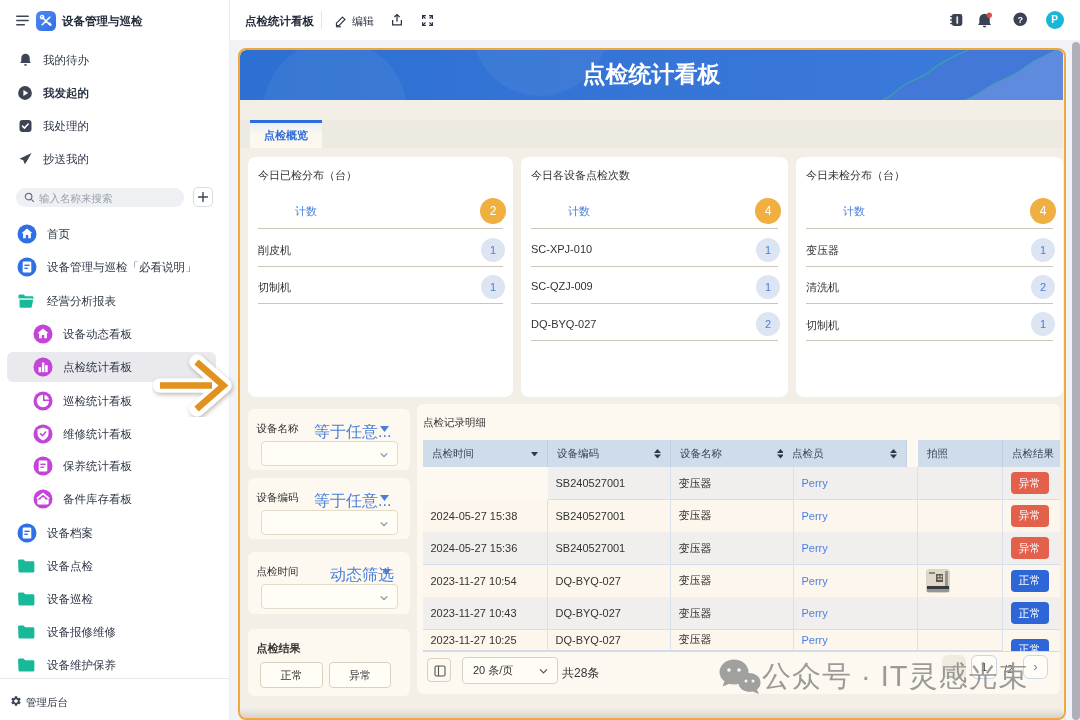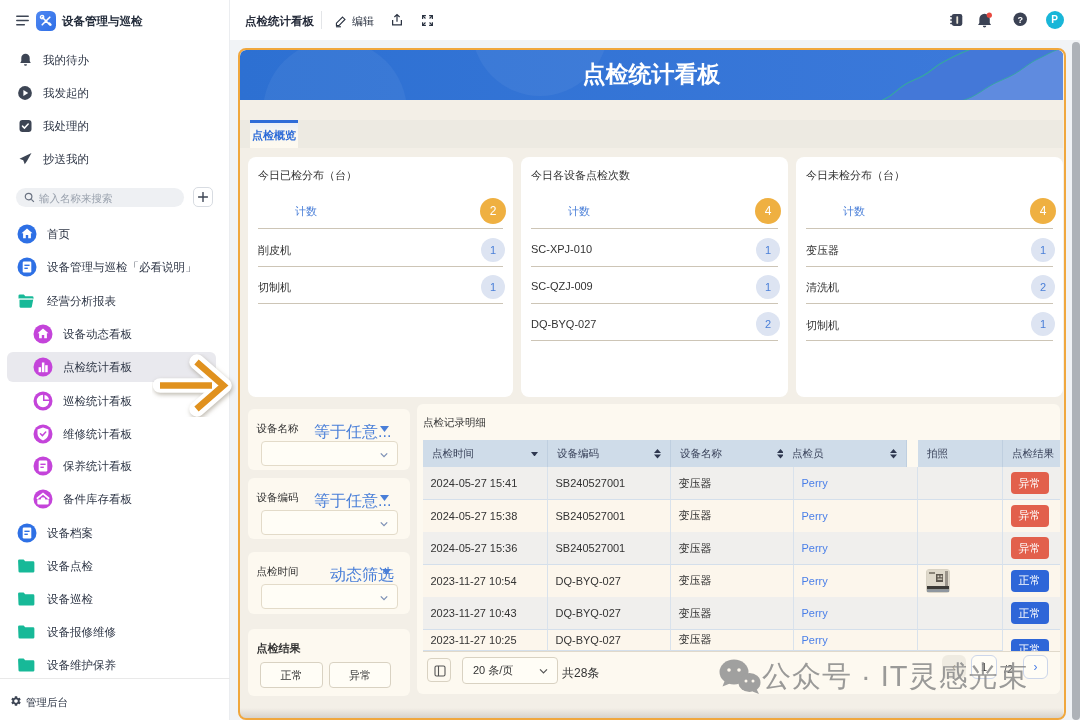--- a/index.html
+++ b/index.html
@@ -18,21 +18,21 @@
 .srow { position:absolute; left:0; width:230px; height:30px; }
 .srow .txt { position:absolute; top:50%; transform:translateY(-50%); font-size:11.5px; color:#2e3646; white-space:nowrap; }
 #sel-bg { left:7px; top:352px; width:209px; height:30px; background:#e9e9ee; border-radius:6px; }
 #sb-divider { left:0px; top:678px; width:230px; height:1px; background:#e9e9e9; }
 
 
 #panel { left:238px; top:48px; width:828px; height:672px; border:2px solid #f0a73e; border-radius:8px; background:#f3efe7; overflow:hidden; z-index:1; }
 #banner { left:0; top:0; width:823px; height:50px; background:linear-gradient(90deg,#2d70d2,#3d7adb); border-radius:6px 6px 0 0; overflow:hidden; }
 #banner h1 { position:absolute; width:100%; text-align:center; top:11.5px; font-size:23px; line-height:24px; color:#fff; font-weight:bold; }
 #tabstrip { left:0; top:70px; width:823px; height:28px; background:#edeae2; }
-.tab-active { left:10px; top:0; width:48px; height:28px; background:linear-gradient(180deg,#e9eef7 0%,#fbf8f0 45%,#fdf9f0 100%); border-top:3px solid #2e6cd8; color:#2e6cd8; font-weight:bold; font-size:11px; display:flex; align-items:center; justify-content:center; }
+.tab-active { left:10px; top:0; width:72px; height:28px; background:linear-gradient(180deg,#e9eef7 0%,#fbf8f0 45%,#fdf9f0 100%); border-top:3px solid #2e6cd8; color:#2e6cd8; font-weight:bold; font-size:11px; display:flex; align-items:center; justify-content:center; }
 .tab-idle { left:82px; top:0; width:104px; height:28px; color:#333; font-size:11px; display:flex; align-items:center; justify-content:center;margin-top:44px; }
 
 .card { position:absolute; background:#ffffff; border-radius:8px; }
 .card .ct { position:absolute; left:10px; top:11px; font-size:11px; color:#333; }
 .crow-label { position:absolute; left:10px; font-size:11px; color:#333; white-space:nowrap; }
 .blue { color:#4a7fd8;margin-left:37px; }
 .cdiv { position:absolute; left:10px; right:10px; height:1px; background:#cdc5b6; }
 .badge-big { position:absolute; right:7px; width:26px; height:26px; border-radius:50%; background:#efb041; color:#fff; font-size:12px; display:flex; align-items:center; justify-content:center; }
 .badge-sm { position:absolute; right:8px; width:24px; height:24px; border-radius:50%; background:#dde4f2; color:#4a7fd8; font-size:11px; display:flex; align-items:center; justify-content:center; }
 
@@ -209,21 +209,20 @@
           <div class="th" style="left:248px; width:123px;">设备名称<svg style="position:absolute;right:9px;top:9px;" width="7" height="9.5" viewBox="0 0 7 9.5">
               <path d="M0 4h7L3.5 0z" fill="#2f3850"></path>
               <path d="M0 5.5h7L3.5 9.5z" fill="#2f3850"></path>
             </svg></div>
           <div class="th" style="left:360px; width:124px;">点检员<svg style="position:absolute;right:9px;top:9px;" width="7" height="9.5" viewBox="0 0 7 9.5">
               <path d="M0 4h7L3.5 0z" fill="#2f3850"></path>
               <path d="M0 5.5h7L3.5 9.5z" fill="#2f3850"></path>
             </svg></div>
           <div class="th" style="left:495px; width:85px;">拍照</div>
           <div class="th" style="left:580px; width:130px;">点检结果</div>
-          <div class="td rowa" style="left:0px; top:63px; width:125px; ">2024-05-27 15:41</div>
           <div class="td rowa" style="left:125px; top:63px; width:123px; ">SB240527001</div>
           <div class="td rowa" style="left:248px; top:63px; width:123px; ">变压器</div>
           <div class="td rowa" style="left:371px; top:63px; width:124px; color:#4a7fe8;">Perry</div>
           <div class="td rowa" style="left:495px; top:63px; width:85px; "></div>
           <div class="td rowa" style="left:580px; top:63px; width:130px;">
             <span class="badge-res" style="position:static;background:#e2604c;">异常</span>
           </div>
           <div class="td rowb" style="left:0px; top:95.5px; width:125px; ">2024-05-27 15:38</div>
           <div class="td rowb" style="left:125px; top:95.5px; width:123px; ">SB240527001</div>
           <div class="td rowb" style="left:248px; top:95.5px; width:123px; ">变压器</div>
@@ -326,21 +325,21 @@
         </div>
       <div class="txt" style="left:43px;">我的待办</div>
       </div>
       <div class="srow" style="top:78px;">
       <div style="position:absolute;left:17px;top:50%;transform:translateY(-50%);display:flex;">
           <svg width="16" height="16" viewBox="0 0 20 20">
             <circle cx="10" cy="10" r="8.6" fill="#3d4554"></circle>
             <path d="M8 6.2l6 3.8-6 3.8z" fill="#fff"></path>
           </svg>
         </div>
-      <div class="txt" style="left:43px;">我发起的</div>
+      <div class="txt" style="left:43px;font-weight:bold;">我发起的</div>
       </div>
       <div class="srow" style="top:111px;">
       <div style="position:absolute;left:18px;top:50%;transform:translateY(-50%);display:flex;">
           <svg width="15" height="15" viewBox="0 0 20 20">
             <rect x="2" y="2" width="16" height="16" rx="4" fill="#3d4554"></rect>
             <path d="M6 10.2l2.6 2.6 5-5.4" stroke="#fff" stroke-width="2" fill="none" stroke-linecap="round"></path>
           </svg>
         </div>
       <div class="txt" style="left:43px;">我处理的</div>
       </div>

